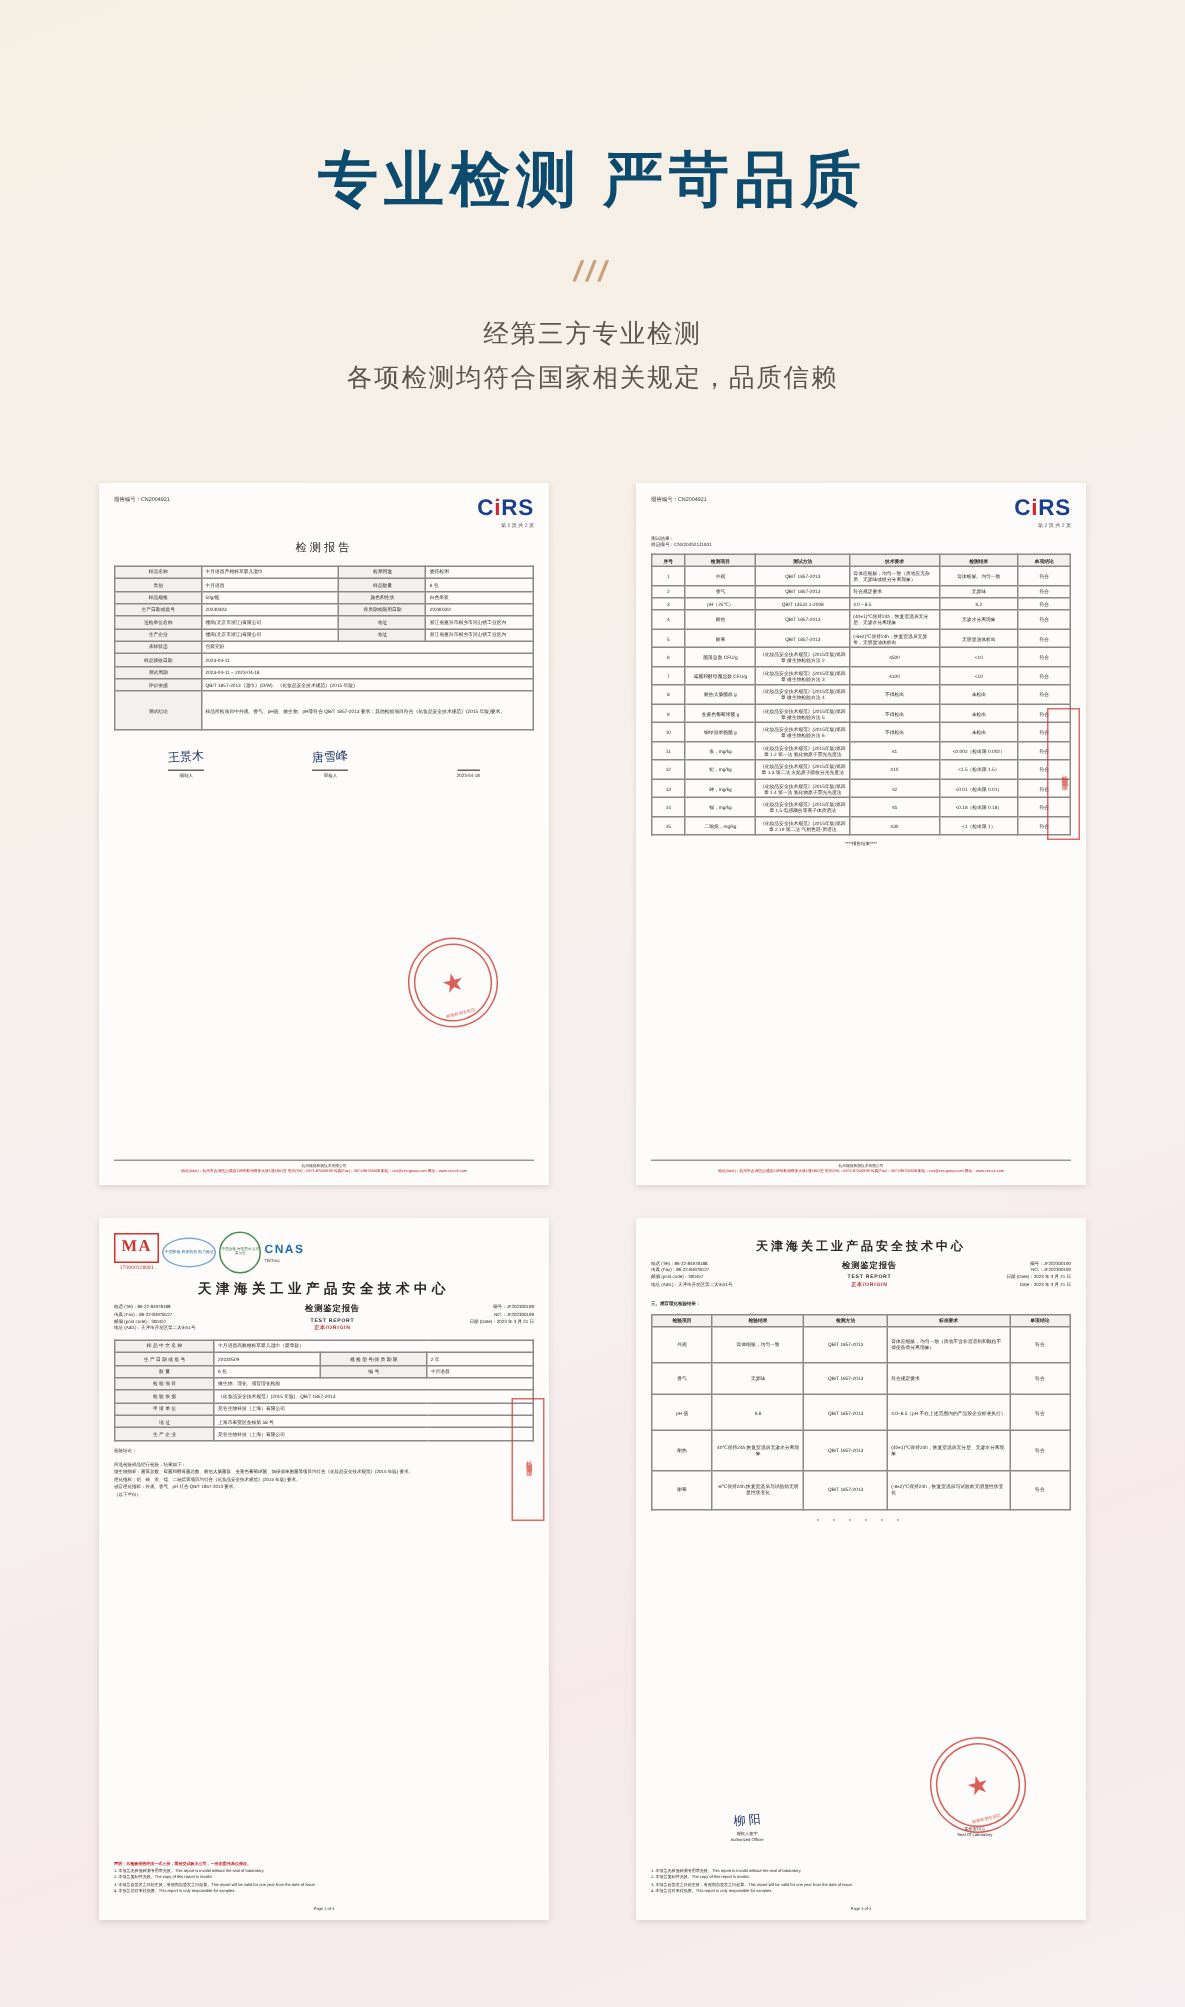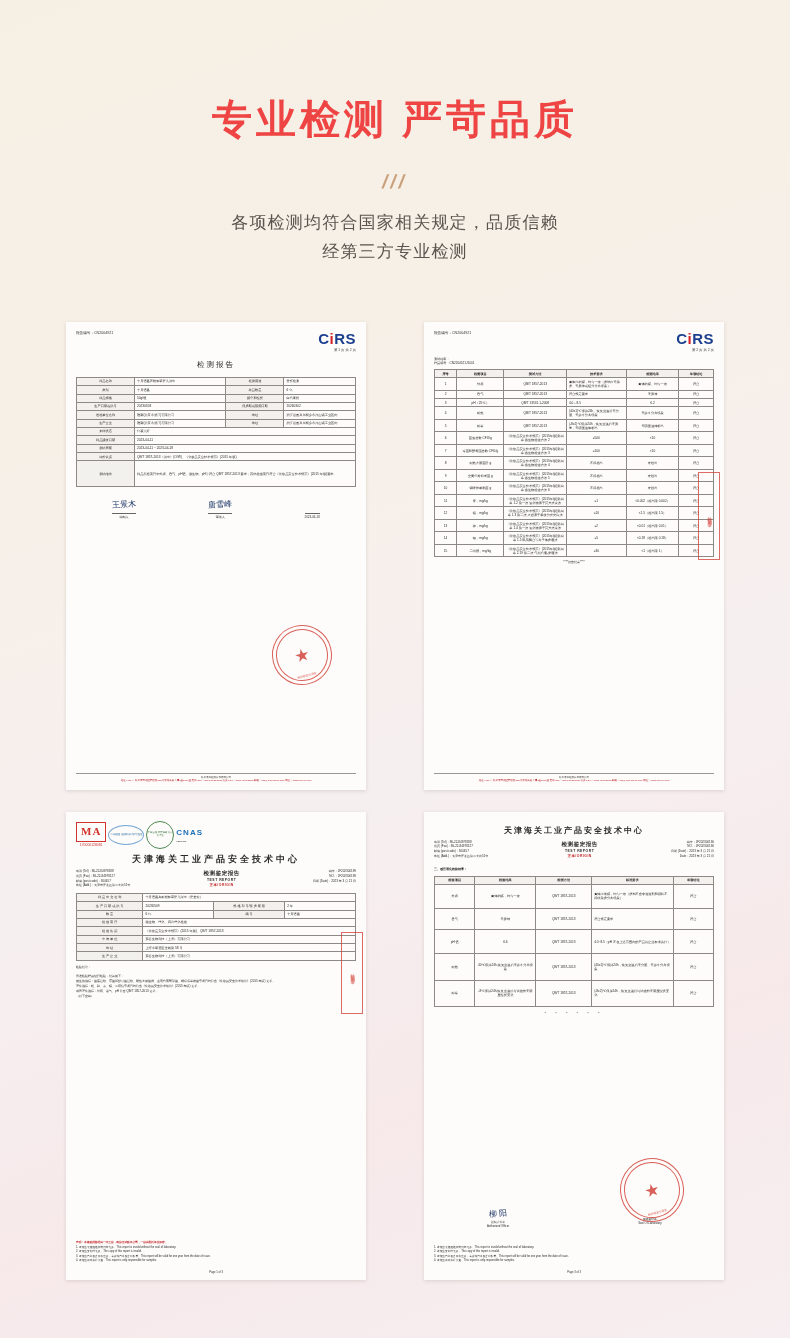--- a/index.html
+++ b/index.html
@@ -11,21 +11,21 @@
     position:relative;
   }
   .page{width:790px;height:1338px;position:relative;}
 
   
   .hero{padding-top:92px;text-align:center;}
   .hero h1{
     margin:0;
     font-size:40px;
     letter-spacing:4px;
-    color:#ef4444;
+    color:#0c4a6e;
     font-weight:700;
     font-family:"Liberation Serif","DejaVu Serif",serif;
   }
   .slashes{
     margin:24px 0 18px;
     font-size:19px;
     letter-spacing:3px;
     color:#c9a07a;
     font-weight:700;
     transform:skewX(-12deg);
@@ -198,22 +198,22 @@
   .authsign{font-family:"Liberation Serif",serif;font-size:8px;color:#1b3566;transform:rotate(-5deg);}
 </style>
 </head>
 <body>
 
 <div class="page">
 
   <div class="hero">
     <h1>专业检测 严苛品质</h1>
     <div class="slashes">///</div>
+    <p>经第三方专业检测</p>
     <p>各项检测均符合国家相关规定，品质信赖</p>
-    <p>经第三方专业检测</p>
   </div>
 
   <div class="grid">
 
     <div class="doc">
       <div class="inner">
         <div class="doctop">
           <div>
             <div class="lbl">报告编号：CN2004921</div>
           </div>

